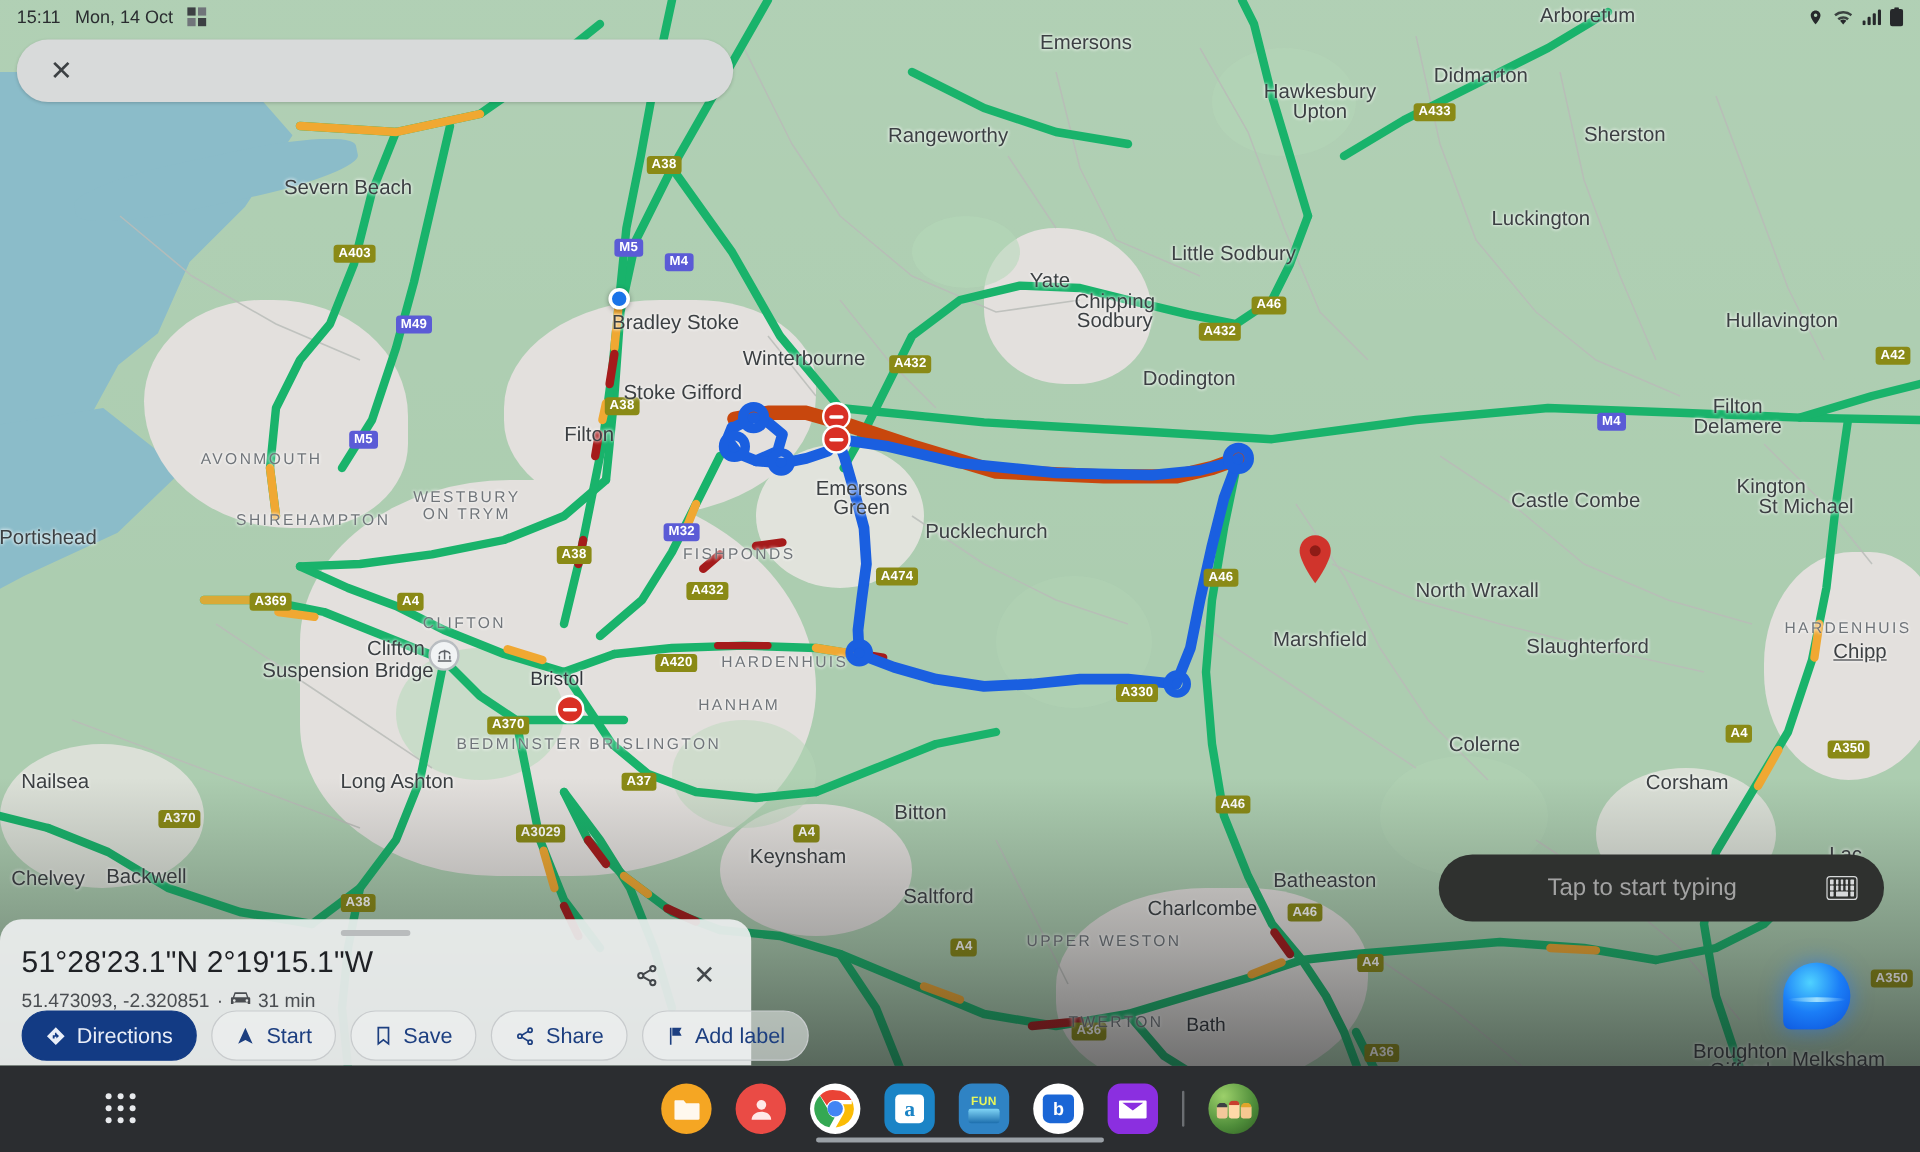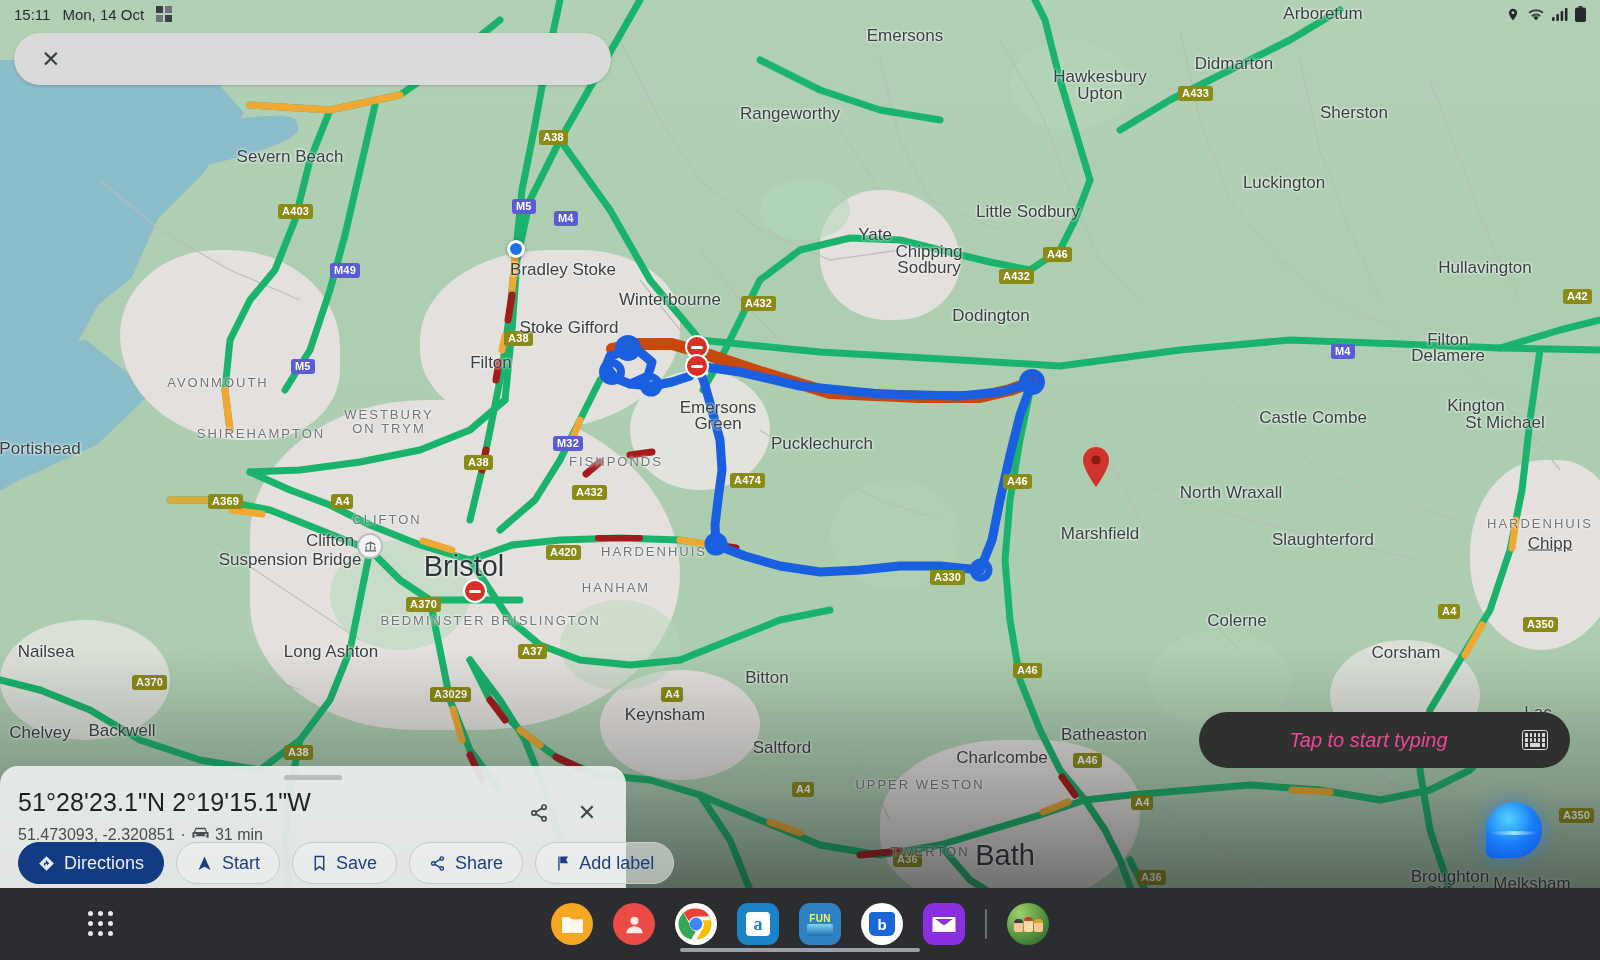--- a/index.html
+++ b/index.html
@@ -39,21 +39,21 @@
   .shield.a { background: #8a8a16; }
   .shield.m { background: #5b5bd6; }
 
   
   .place {
     position: absolute; white-space: nowrap; color: #3c4043;
     font-size: 17px; line-height: 19px; text-align: center;
     transform: translate(-50%, -50%);
     text-shadow: 0 0 3px rgba(255,255,255,.85), 0 0 3px rgba(255,255,255,.85);
   }
-  .place.big { font-size: 29px; color: #30343a; }
+  .place.big { font-size: 16px; color: #30343a; }
   .place.caps {
     font-size: 13px; letter-spacing: 2px; color: #70757a;
   }
 
   
   .incident {
     position: absolute; width: 24px; height: 24px; border-radius: 50%;
     background: #d93025; border: 2px solid #fff;
     transform: translate(-50%,-50%);
     display: flex; align-items: center; justify-content: center;
@@ -99,22 +99,22 @@
   }
   #searchbar .clear {
     width: 30px; height: 30px; display: flex; align-items: center; justify-content: center;
     color: #3c4043; font-size: 23px; cursor: pointer;
   }
 
   
   #typepill {
     position: absolute; right: 30px; top: 712px; width: 371px; height: 56px;
     background: #2f312f; border-radius: 28px; display: flex; align-items: center;
-    justify-content: center; color: #ec4899; font-size: 20px; z-index: 44;
-    padding: 0 22px; gap: 6px; font-style: italic;
+    justify-content: center; color: #a3a3a3; font-size: 20px; z-index: 44;
+    padding: 0 22px; gap: 6px;
   }
   #typepill .lbl { flex: 1; text-align: center; }
   #typepill .kb {
     width: 26px; height: 20px; border: 1.6px solid #d7d9da; border-radius: 3px;
     display: grid; grid-template-columns: repeat(5,1fr); grid-template-rows: repeat(3,1fr);
     gap: 1.4px; padding: 2.4px;
   }
   #typepill .kb i { background: #d7d9da; border-radius: .5px; display:block; }
   #typepill .kb i.wide { grid-column: span 3; }
 

